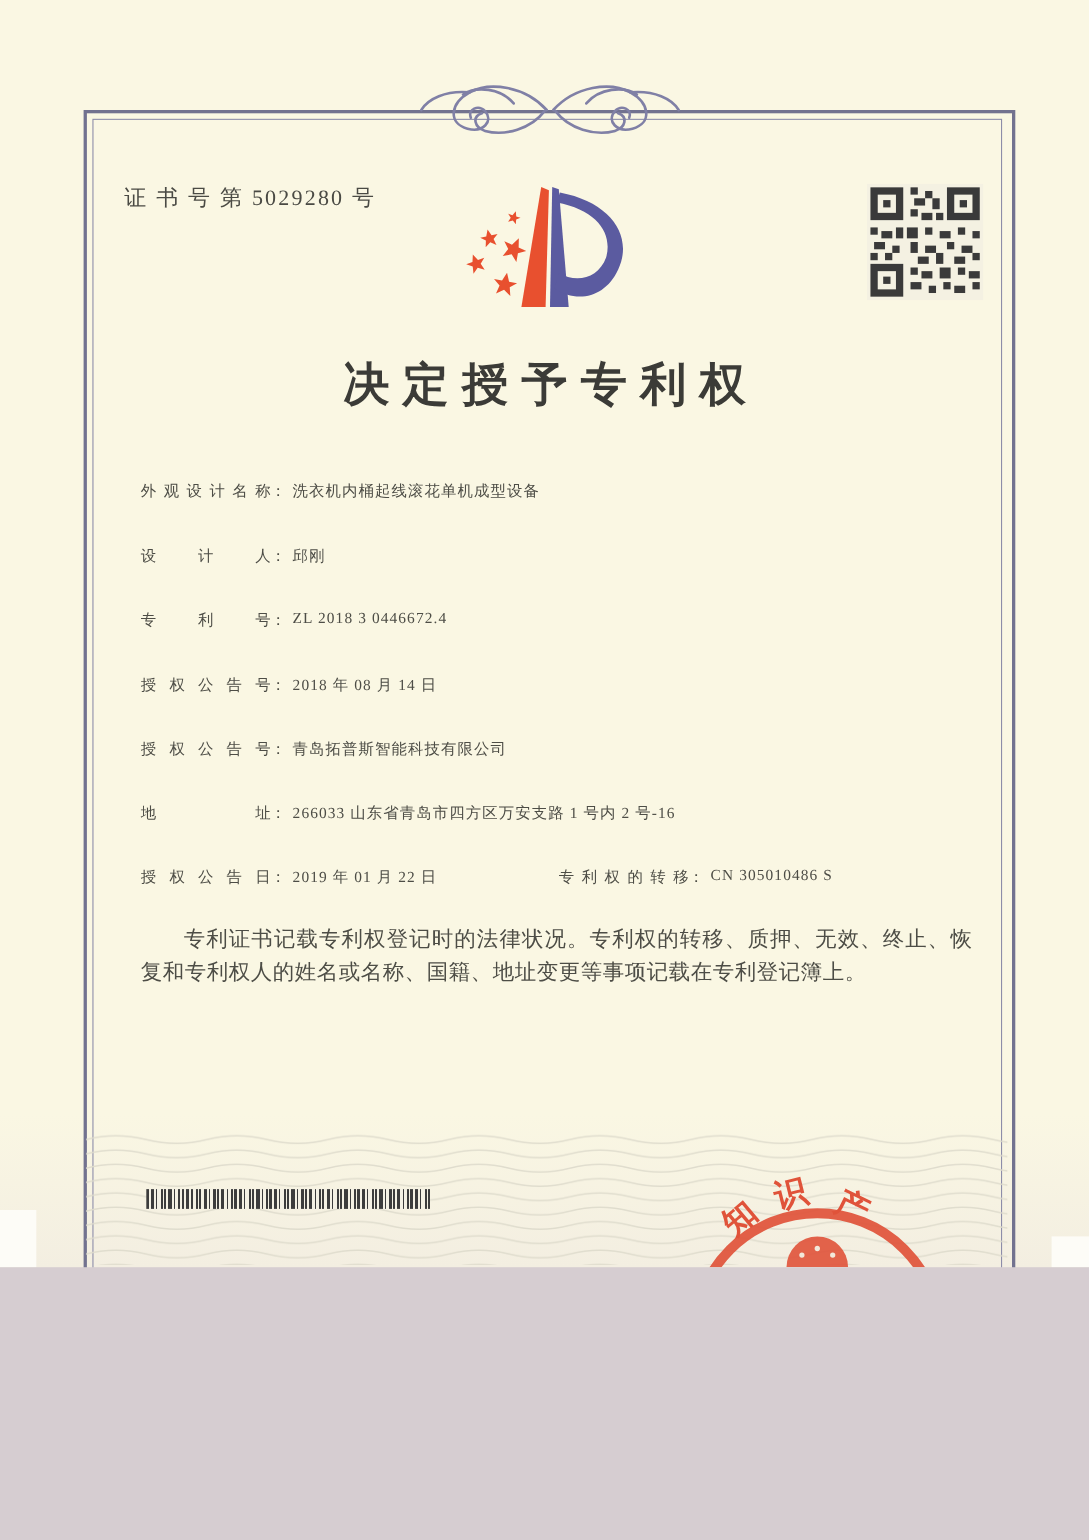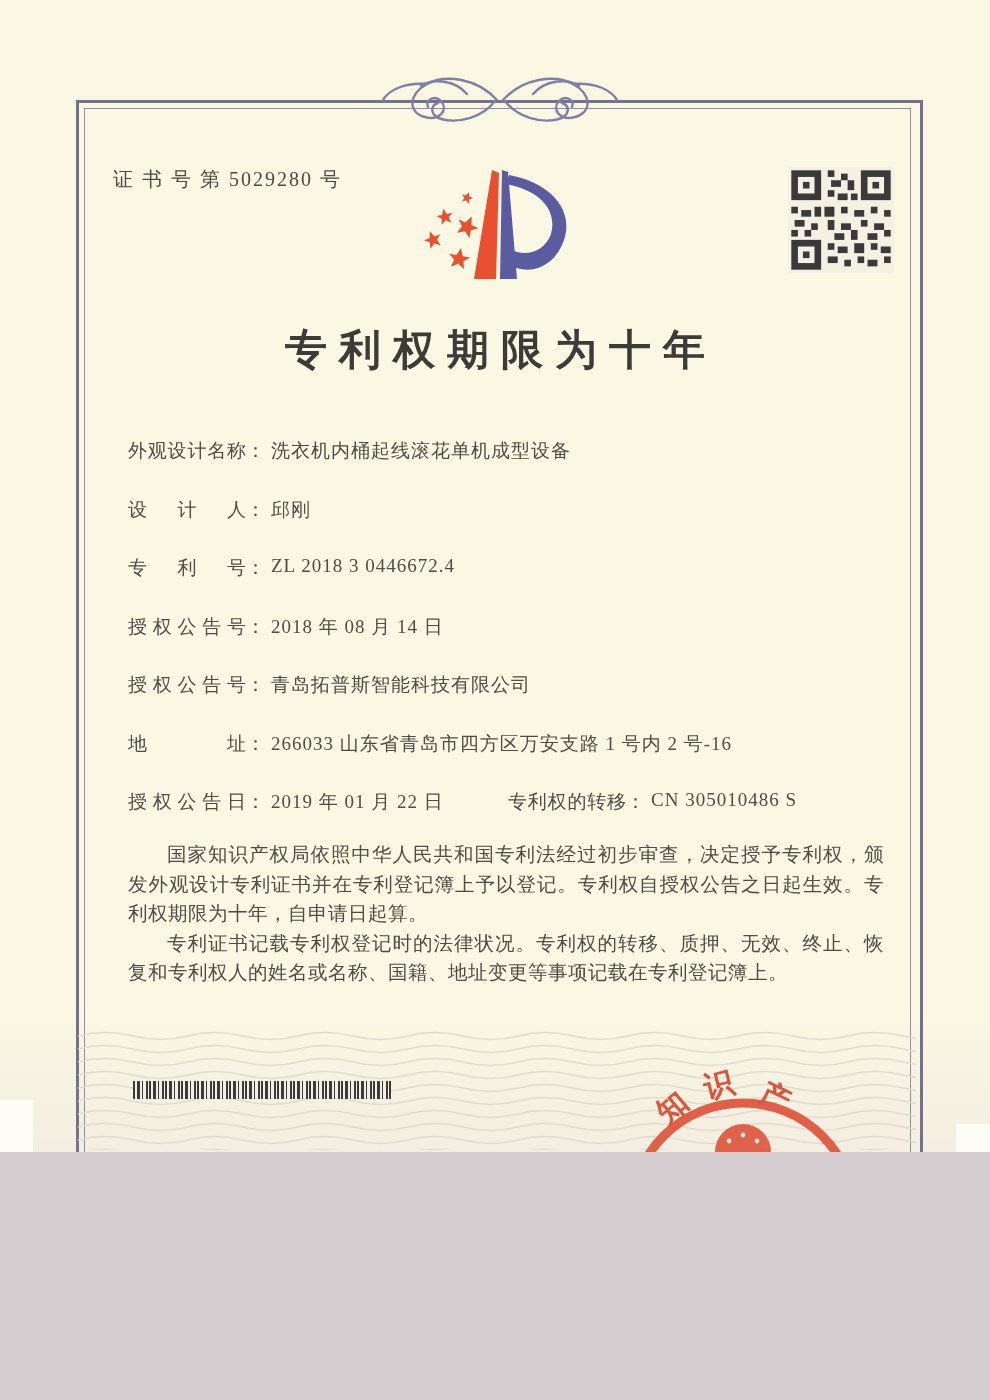--- a/index.html
+++ b/index.html
@@ -31,21 +31,21 @@
     position:absolute;left:113px;top:166px;width:420px;
     font-size:20px;color:#4a4a44;letter-spacing:2px;
   }
   .qr{position:absolute;left:788px;top:167px;width:106px;height:106px;}
   .logo{position:absolute;left:398px;top:158px;width:204px;height:148px;}
   .title{
     position:absolute;left:0;top:322px;width:990px;margin:0;
     text-align:center;font-size:42px;font-weight:700;color:#3b3b37;
     letter-spacing:12px;text-indent:12px;
   }
-  .fields{position:absolute;left:128px;top:438px;width:760px;font-size:19px;color:#4d4d46;}
+  .fields{position:absolute;left:128px;top:438px;width:760px;font-size:14px;color:#4d4d46;}
   .frow{position:relative;height:58.5px;}
   .frow.tight{height:58px;}
   .flabel{
     display:inline-block;width:118px;vertical-align:top;
     text-align:justify;text-align-last:justify;-moz-text-align-last:justify;
   }
   .fcolon{display:inline-block;vertical-align:top;}
   .fvalue{display:inline-block;vertical-align:top;margin-left:6px;letter-spacing:1px;}
   .grant-right{position:absolute;left:380px;top:0;white-space:nowrap;}
   .body-text{
@@ -156,21 +156,21 @@
         <use href="#st" transform="translate(35,82) scale(0.92) rotate(-20)"></use>
         <use href="#st" transform="translate(61,101) scale(1.12) rotate(10)"></use>
         <path d="M94,12 L101,15 L98,121 L76,121 Z"></path>
       </g>
       <g fill="#5b5ba0">
         <path d="M104,12 L110,14 L119,121 L102,121 Z"></path>
         <path d="M111,17 C158,26 178,57 164,87 C152,113 126,118 106,104 L110,90 C126,100 146,95 153,76 C159,55 146,33 108,26 Z"></path>
       </g>
     </svg>
 
-    <h1 class="title">专利权期限为十年</h1>
+    <h1 class="title">决定授予专利权</h1>
 
     <div class="fields">
       <div class="frow">
         <span class="flabel">外观设计名称</span><span class="fcolon">：</span><span class="fvalue">洗衣机内桶起线滚花单机成型设备</span>
       </div>
       <div class="frow">
         <span class="flabel">设计人</span><span class="fcolon">：</span><span class="fvalue">邱刚</span>
       </div>
       <div class="frow">
         <span class="flabel">专利号</span><span class="fcolon">：</span><span class="fvalue">ZL 2018 3 0446672.4</span>
@@ -186,21 +186,20 @@
       </div>
       <div class="frow tight">
         <span class="flabel">授权公告日</span><span class="fcolon">：</span><span class="fvalue">2019 年 01 月 22 日</span>
         <span class="grant-right">
           <span class="flabel">专利权的转移</span><span class="fcolon">：</span><span class="fvalue">CN 305010486 S</span>
         </span>
       </div>
     </div>
 
     <div class="body-text">
-      <p>国家知识产权局依照中华人民共和国专利法经过初步审查，决定授予专利权，颁发外观设计专利证书并在专利登记簿上予以登记。专利权自授权公告之日起生效。专利权期限为十年，自申请日起算。</p>
       <p>专利证书记载专利权登记时的法律状况。专利权的转移、质押、无效、终止、恢复和专利权人的姓名或名称、国籍、地址变更等事项记载在专利登记簿上。</p>
     </div>
 
     <svg class="waves" viewBox="0 0 838 122" preserveAspectRatio="none">
       <defs>
         <pattern id="wv" width="110" height="13" patternUnits="userSpaceOnUse">
           <path d="M0,8 Q27,1 55,8 T110,8" stroke="#dedbcc" stroke-width="1.4" fill="none"></path>
         </pattern>
       </defs>
       <rect x="0" y="0" width="838" height="122" fill="url(#wv)" opacity="0.95"></rect>

